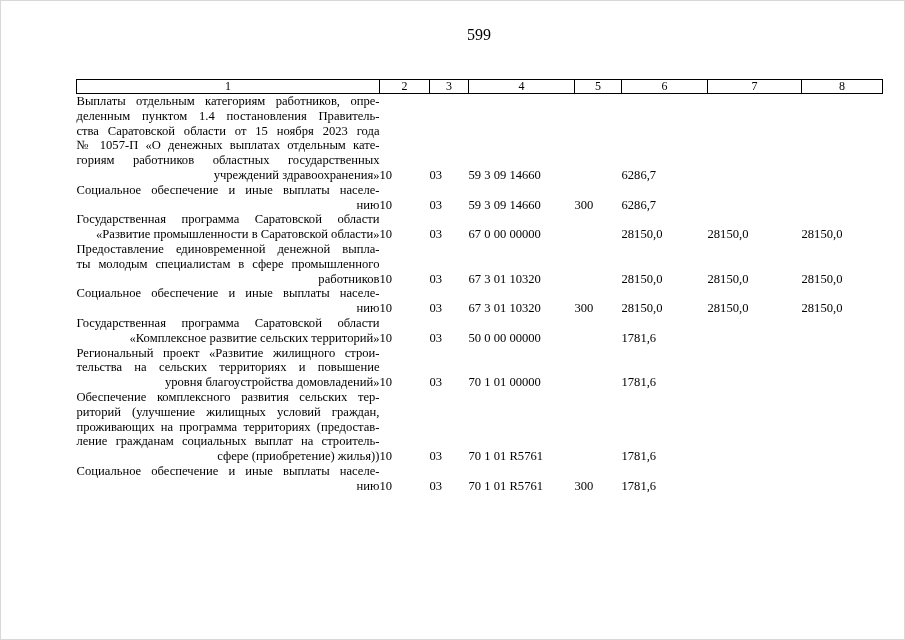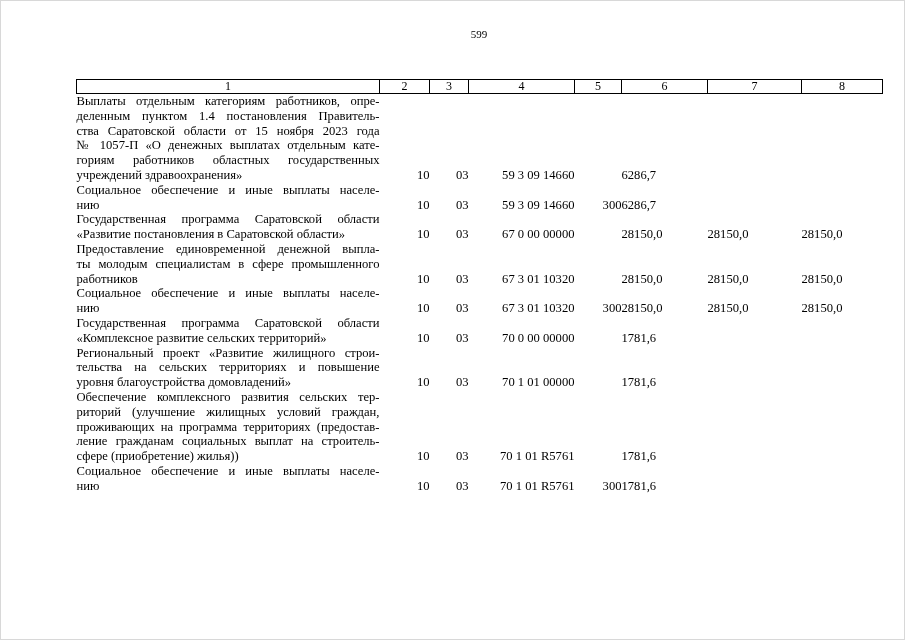--- a/index.html
+++ b/index.html
@@ -17,21 +17,21 @@
     font-family: "Liberation Serif", serif;
     color: #000000;
     overflow: hidden;
   }
   .page-number {
     position: absolute;
     top: 26px;
     left: 75px;
     width: 806px;
     text-align: center;
-    font-size: 11px;
+    font-size: 16px;
     line-height: 15px;
   }
   table.budget {
     position: absolute;
     left: 75px;
     top: 78px;
     width: 806px;
     border-collapse: collapse;
     table-layout: fixed;
     font-size: 12.6px;
@@ -53,23 +53,23 @@
   td.c-name {
     vertical-align: top;
     padding-right: 5px;
     font-family: Liberation Serif, serif;
   }
   td.c-name .jline {
     text-align: justify;
     text-align-last: justify;
   }
   td.c-name .lline {
-    text-align: left;
-  }
-  td.c-center { text-align: right; }
+    text-align: right;
+  }
+  td.c-center { text-align: left; }
   td.c-right  { padding-right: 8px; }
 </style>
 </head>
 <body>
 
 <div class="page">
   <div class="page-number">599</div>
 
   <table class="budget">
     <colgroup>
@@ -121,21 +121,21 @@
     <td class="c-center val">03</td>
     <td class="c-center val">59 3 09 14660</td>
     <td class="c-center val">300</td>
     <td class="c-right val">6286,7</td>
     <td class="c-right val"></td>
     <td class="c-right val"></td>
   </tr>
         <tr>
     <td class="c-name">
             <div class="jline">Государственная программа Саратовской области</div>
-            <div class="lline">«Развитие постановления в Саратовской области»</div>
+            <div class="lline">«Развитие промышленности в Саратовской области»</div>
           </td>
     <td class="c-center val">10</td>
     <td class="c-center val">03</td>
     <td class="c-center val">67 0 00 00000</td>
     <td class="c-center val"></td>
     <td class="c-right val">28150,0</td>
     <td class="c-right val">28150,0</td>
     <td class="c-right val">28150,0</td>
   </tr>
         <tr>
@@ -165,21 +165,21 @@
     <td class="c-right val">28150,0</td>
     <td class="c-right val">28150,0</td>
   </tr>
         <tr>
     <td class="c-name">
             <div class="jline">Государственная программа Саратовской области</div>
             <div class="lline">«Комплексное развитие сельских территорий»</div>
           </td>
     <td class="c-center val">10</td>
     <td class="c-center val">03</td>
-    <td class="c-center val">70 0 00 00000</td>
+    <td class="c-center val">50 0 00 00000</td>
     <td class="c-center val"></td>
     <td class="c-right val">1781,6</td>
     <td class="c-right val"></td>
     <td class="c-right val"></td>
   </tr>
         <tr>
     <td class="c-name">
             <div class="jline">Региональный проект «Развитие жилищного строи-</div>
             <div class="jline">тельства на сельских территориях и повышение</div>
             <div class="lline">уровня благоустройства домовладений»</div>

